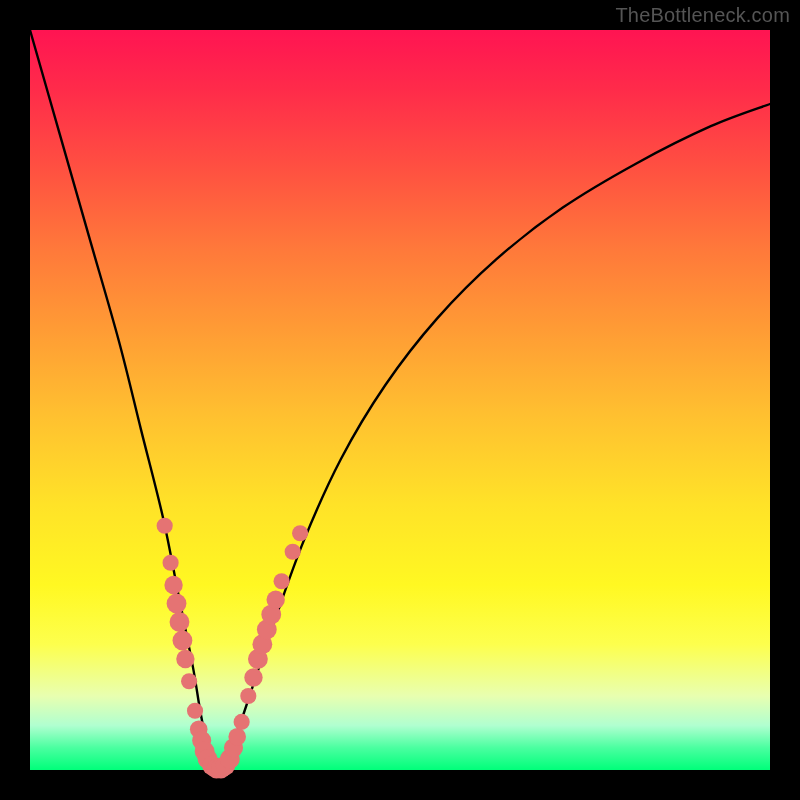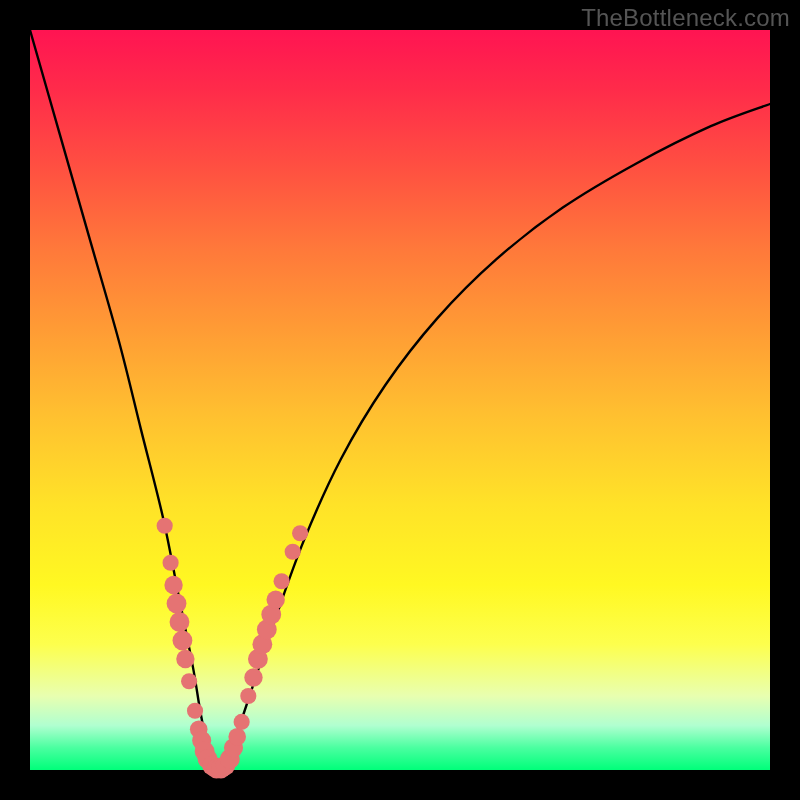--- a/index.html
+++ b/index.html
@@ -40,21 +40,21 @@
       #b0ffd0 94%,
       #4affa0 97%,
       #00ff7a 100%
     );
   }
   .watermark {
     position: absolute;
     top: 4px;
     right: 10px;
     color: #555;
-    font-size: 24px;
+    font-size: 20px;
     font-weight: 500;
     letter-spacing: 0.2px;
     user-select: none;
   }
   svg.curve {
     position: absolute;
     left: 0;
     top: 0;
     width: 740px;
     height: 740px;

